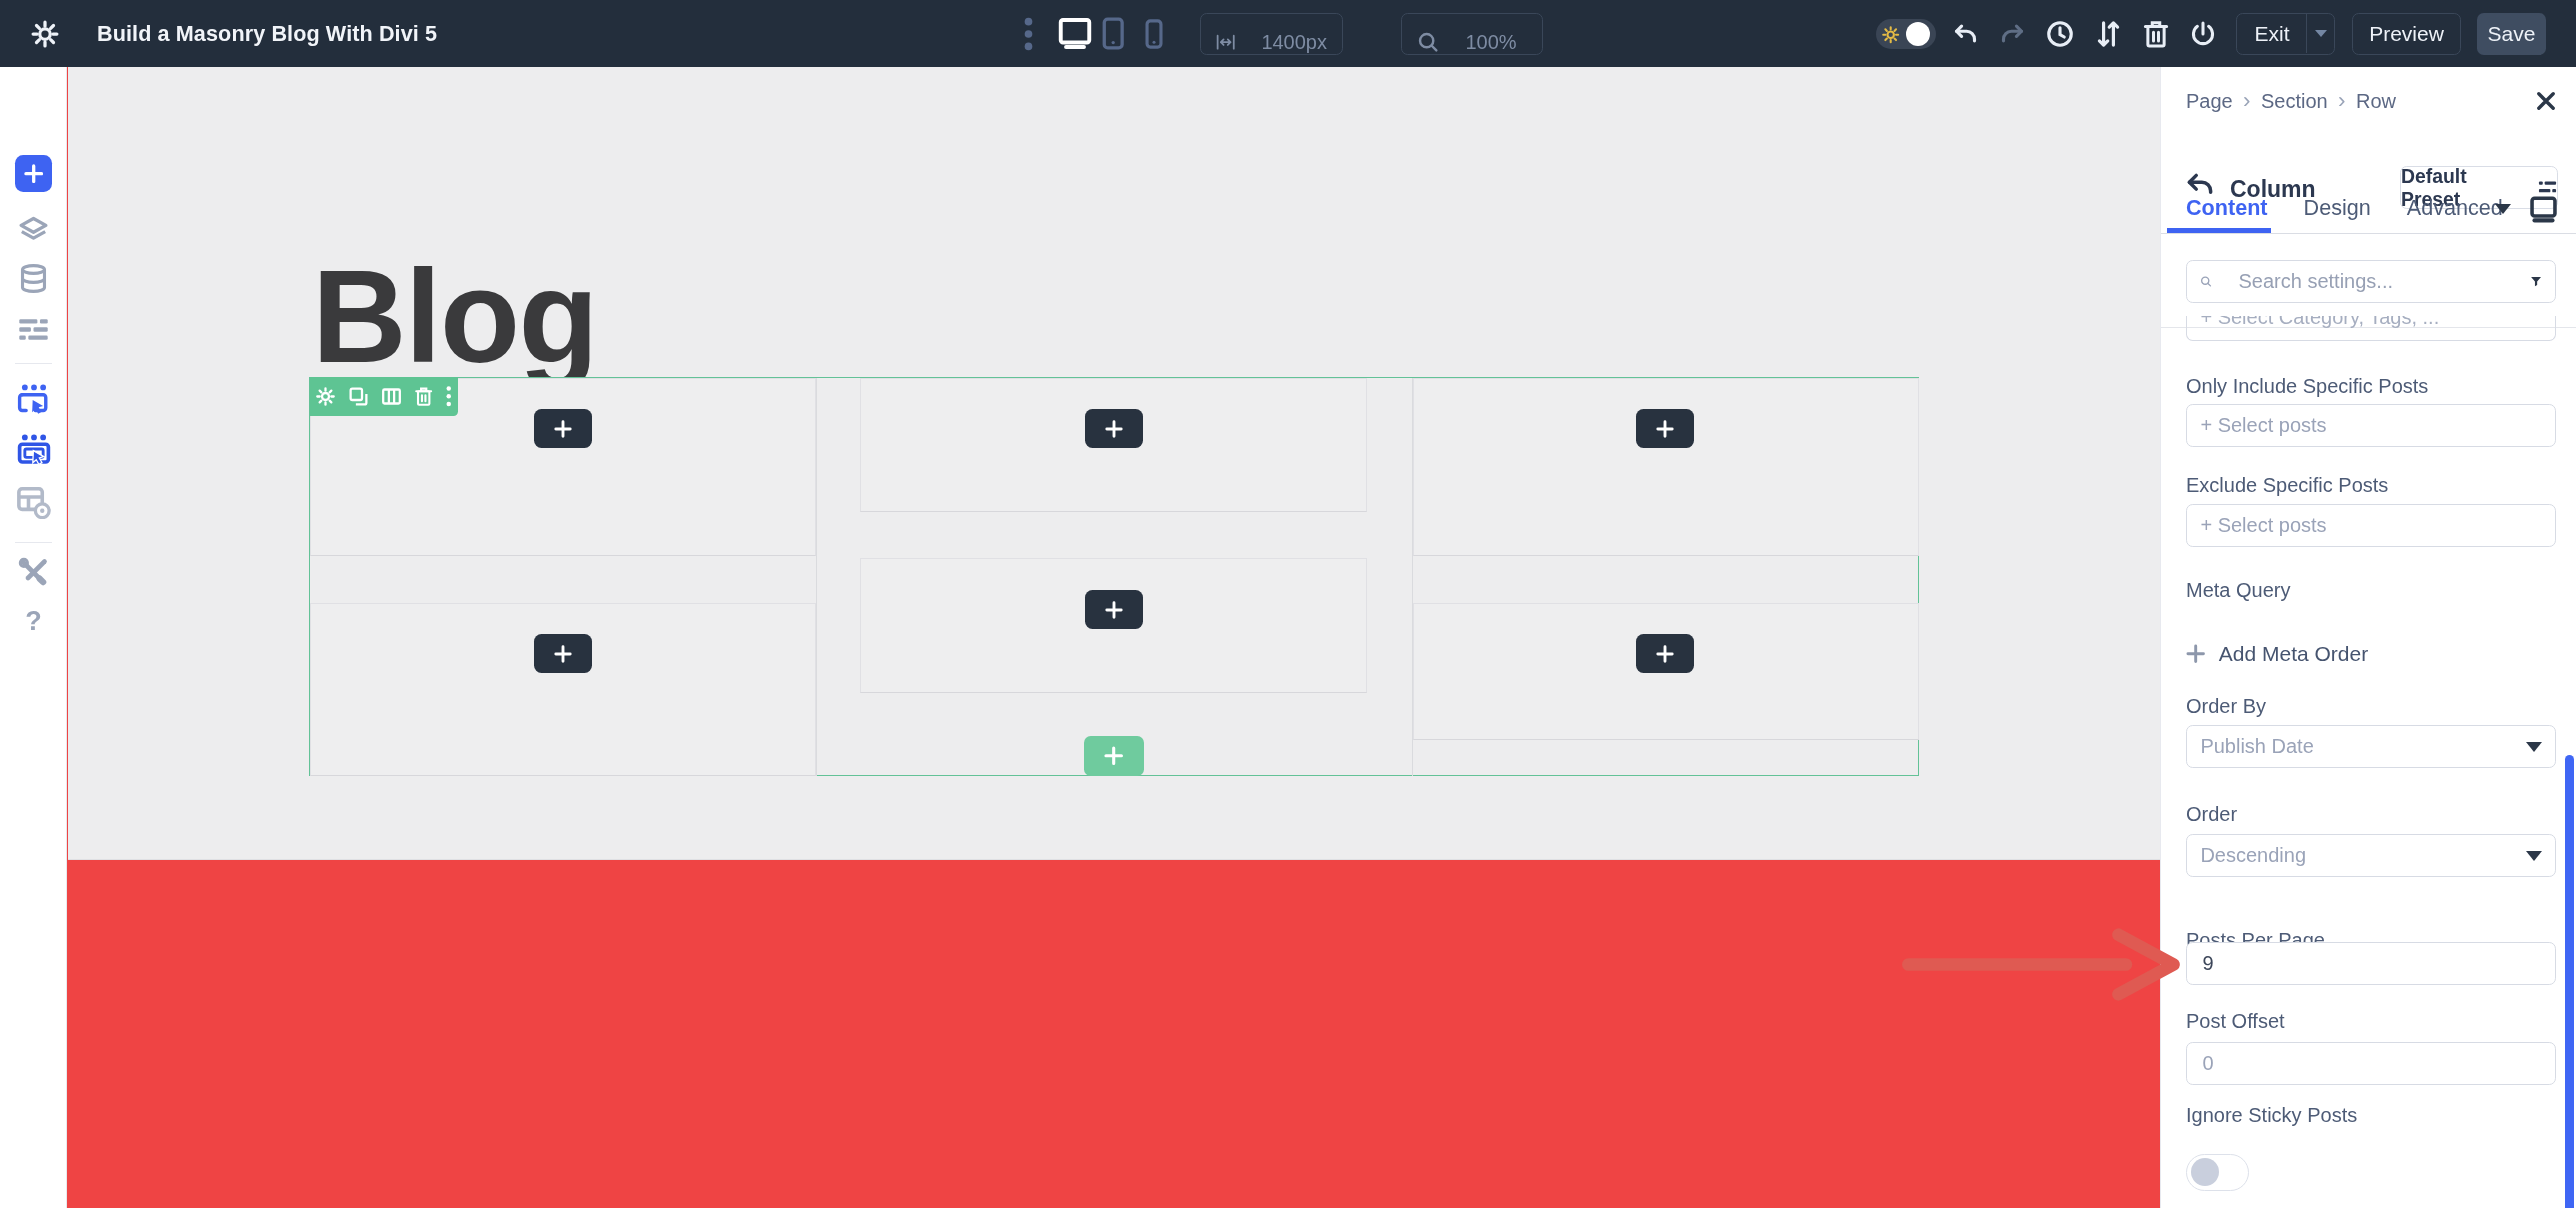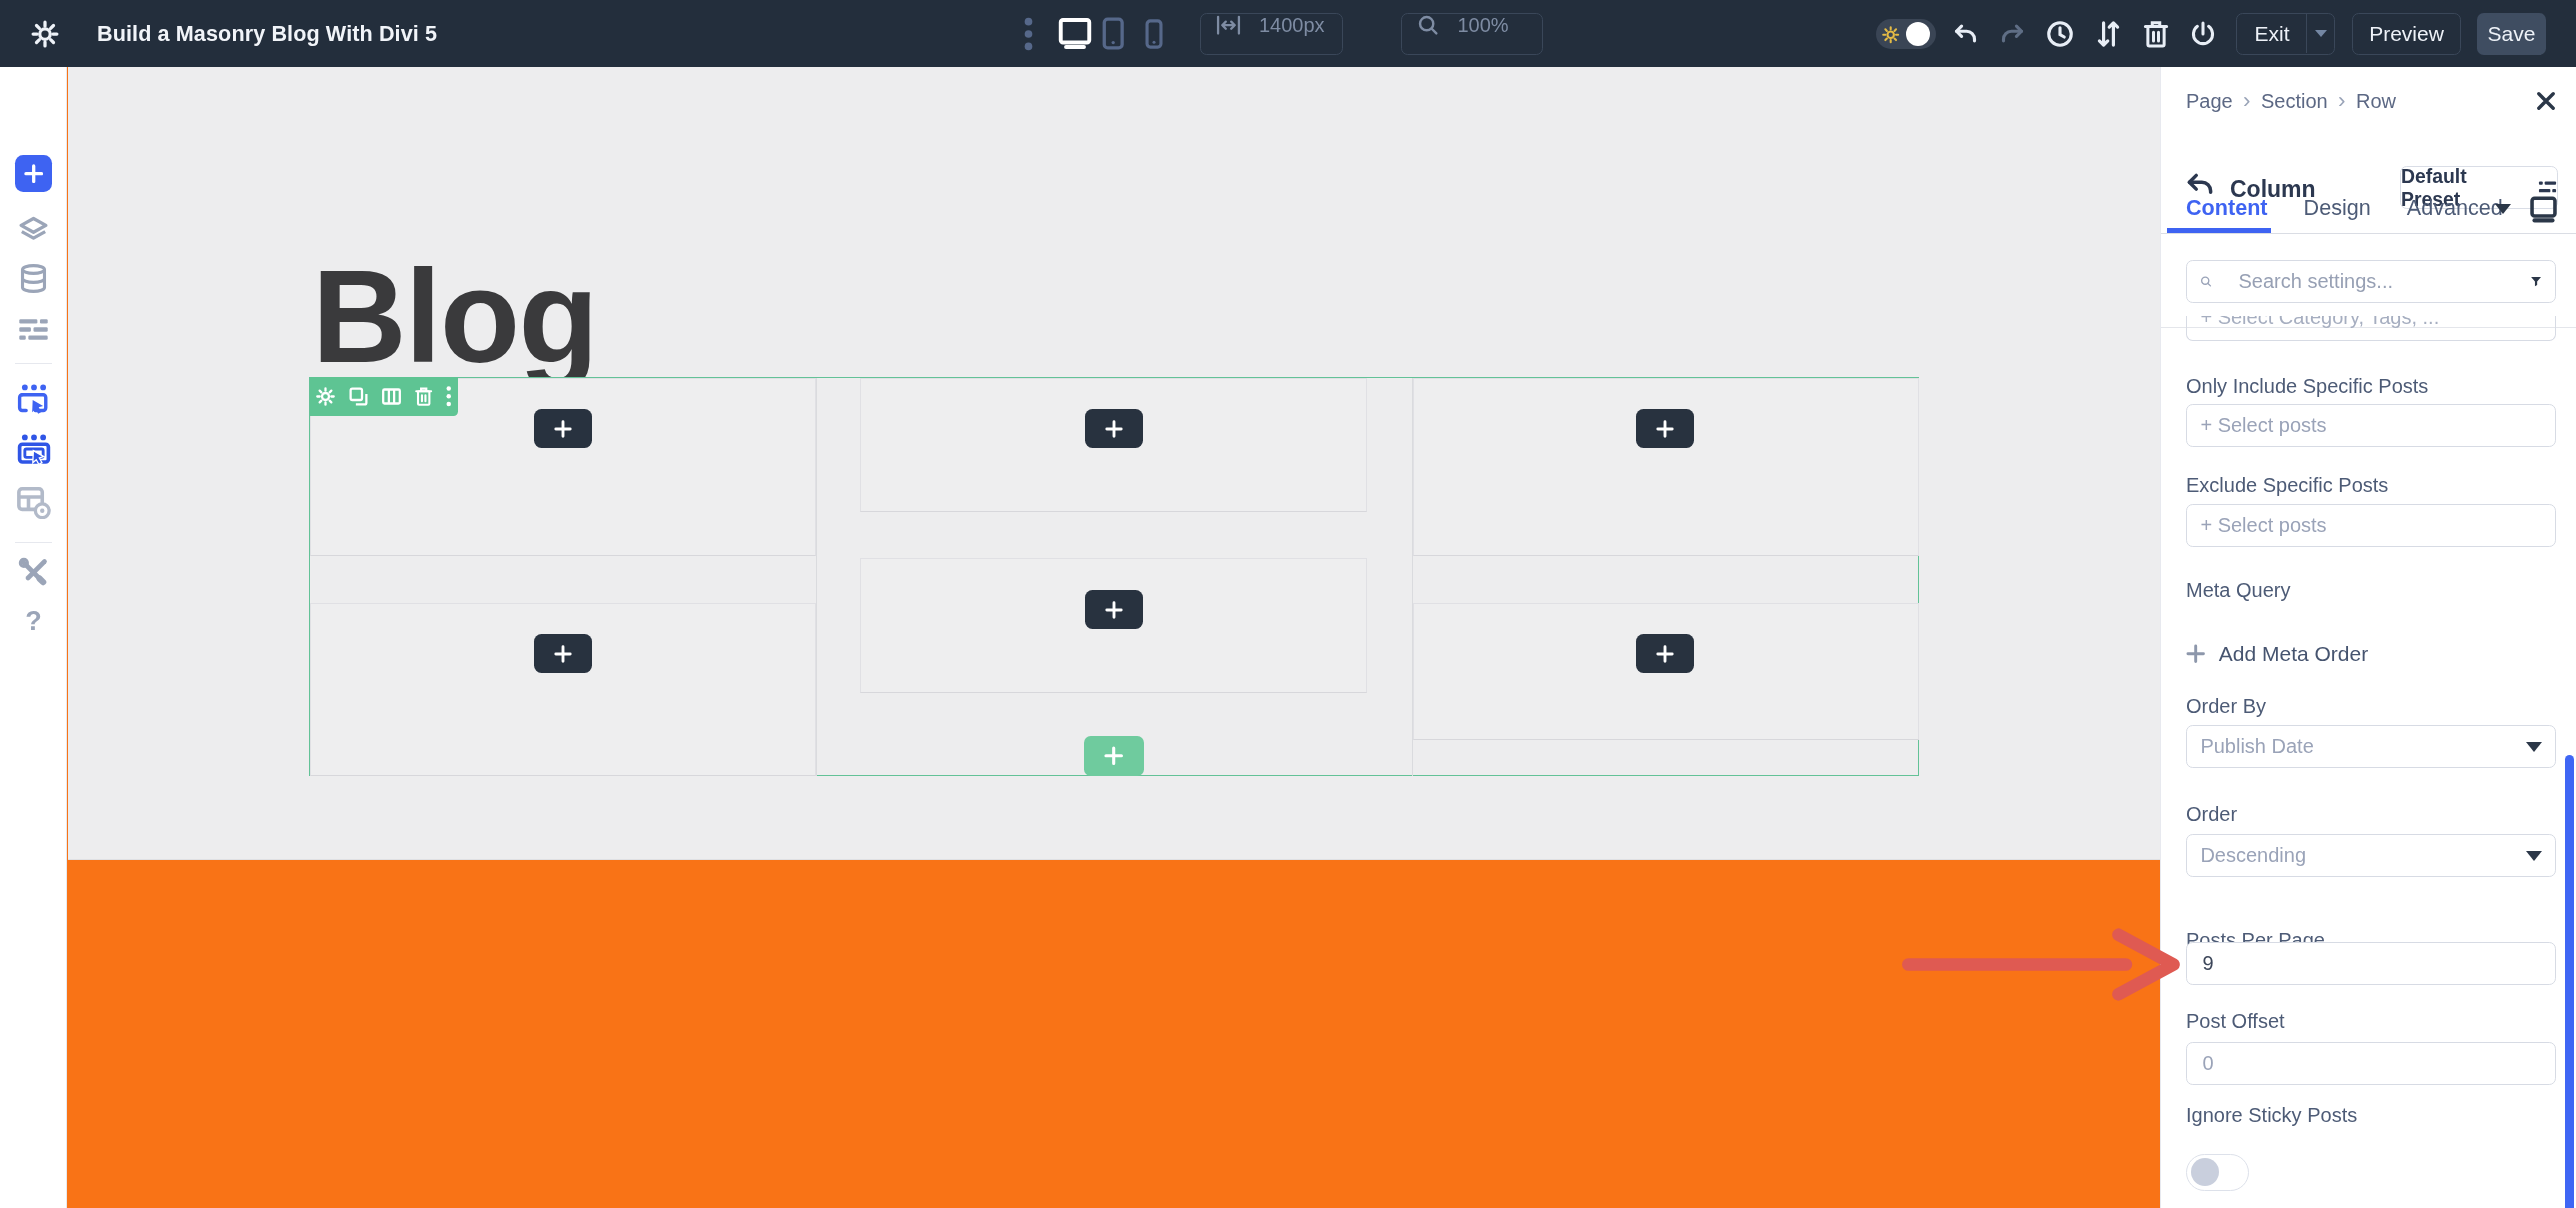--- a/index.html
+++ b/index.html
@@ -1,26 +1,26 @@
 <!DOCTYPE html>
 <html style="font-size:12px"><head>
 <meta charset="utf-8">
 <style>
   html,body{margin:0;padding:0;background:#fff;font-family:"Liberation Sans",sans-serif;}
-  .stage{position:relative;width:2576px;height:1209px;overflow:hidden;background:#f97316;}
+  .stage{position:relative;width:2576px;height:1209px;overflow:hidden;background:#ef4444;}
   .abs{position:absolute;}
   svg{display:block;}
 
   
   .topbar{position:absolute;left:0;top:0;width:2576px;height:67px;background:#232e3c;}
   .tb-title{position:absolute;left:97px;top:0;height:67px;display:flex;align-items:center;
     color:#f1f4f9;font-size:21.6px;font-weight:600;letter-spacing:0.1px;}
   .tb-icon{position:absolute;top:0;height:67px;display:flex;align-items:center;justify-content:center;}
   .tb-pill{position:absolute;top:12.7px;height:42px;border:1.5px solid #3a4759;border-radius:6.7px;
-    display:flex;align-items:flex-start;gap:18px;color:#7e8ca3;font-size:20px;box-sizing:border-box;padding:0 15px;}
+    display:flex;align-items:flex-end;gap:26px;color:#7e8ca3;font-size:20px;box-sizing:border-box;padding:0 15px;}
   .tb-btn{position:absolute;top:12.7px;height:42px;border:1.5px solid #3a4759;border-radius:6.7px;color:#eef2f8;
     font-size:21px;display:flex;align-items:center;justify-content:center;box-sizing:border-box;cursor:pointer;}
   .tb-save{background:#3f4d61;border:none;}
   .toggle-pill{position:absolute;left:1876px;top:19.4px;width:60px;height:30px;background:#3a4555;border-radius:15px;
     display:flex;align-items:center;}
   .toggle-knob{width:24px;height:24px;border-radius:50%;background:#fff;margin-left:30px;}
 
   
   .sidebar{position:absolute;left:0;top:67px;width:67px;height:1142px;background:#fff;border-right:0.7px solid #e7e9ed;box-sizing:border-box;}
   .sb-item{position:absolute;left:0;width:67px;height:46px;display:flex;align-items:center;justify-content:center;cursor:pointer;}

